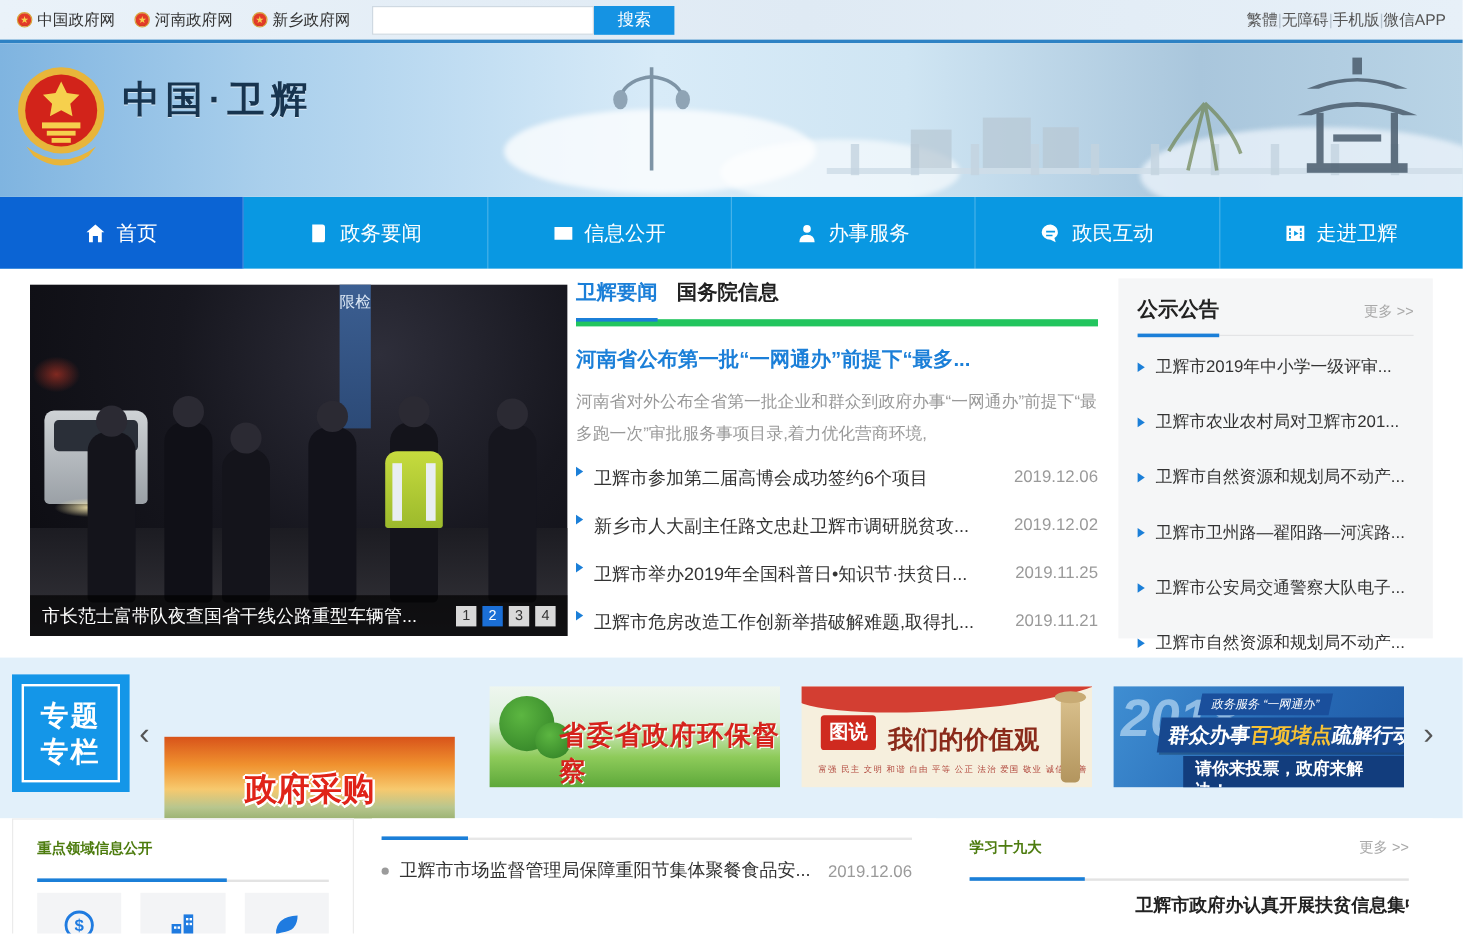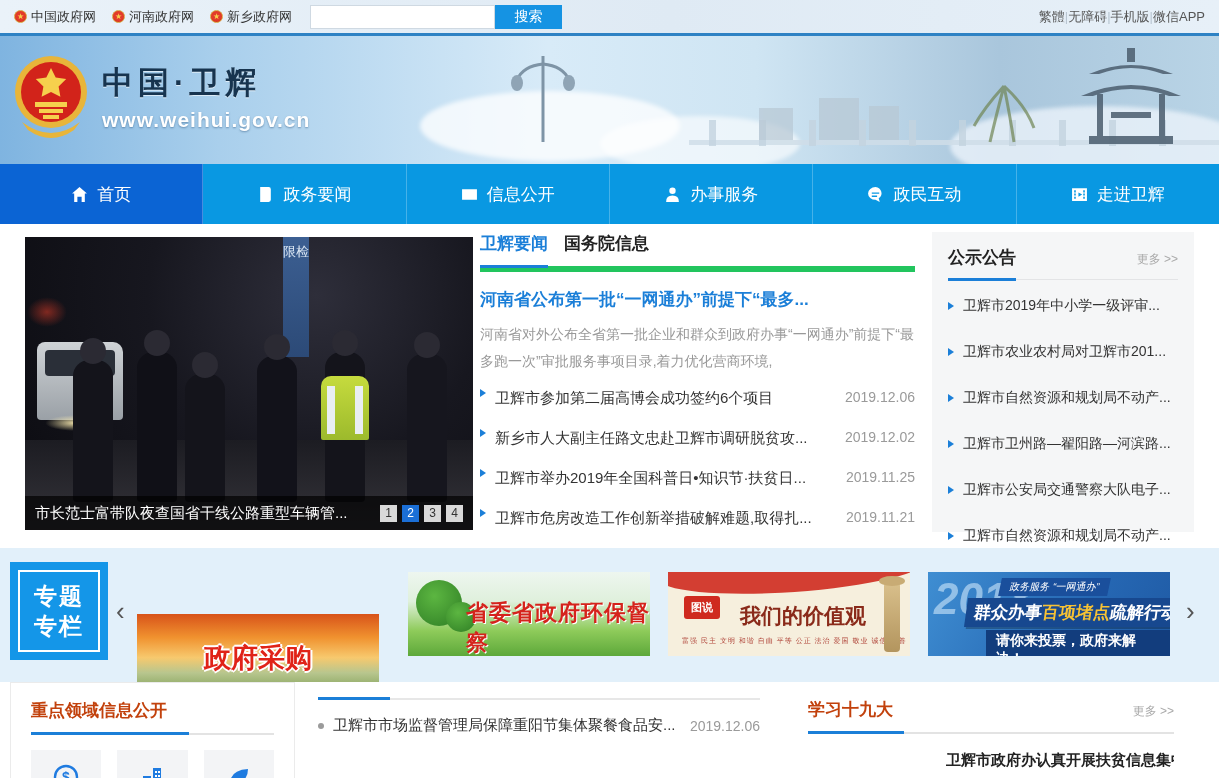--- a/index.html
+++ b/index.html
@@ -125,21 +125,21 @@
   .b1-text { position:absolute; left:0; right:0; top:26px; text-align:center; font-size:27px; font-weight:bold;
     color:#e02318; text-shadow:-2px 0 #fff,2px 0 #fff,0 -2px #fff,0 2px #fff,1px 1px #fff,-1px -1px #fff; }
   .b2 { left:408px; background:linear-gradient(180deg,#eef6ef 0%,#dff0dc 35%,#8ecb5a 70%,#5da83a 100%); }
   .b2-tree { position:absolute; border-radius:50%; background:radial-gradient(circle at 40% 35%,#5cb641,#2e7d24); }
   .t1 { left:8px; top:8px; width:46px; height:46px; } .t2 { left:38px; top:30px; width:30px; height:30px; }
   .b2-text { position:absolute; left:58px; top:26px; font-size:22px; font-weight:bold; color:#d5231c;
     text-shadow:1px 1px 0 #fff; letter-spacing:1px; }
   .b3 { left:668px; background:#f6efdd; }
   .b3-ribbon { position:absolute; left:-10px; top:-26px; width:270px; height:46px; background:#cf2a1f;
     border-radius:50%; transform:rotate(-4deg); opacity:.9; }
-  .b3-badge { position:absolute; left:16px; top:24px; background:#cf2a1f; color:#fff; font-size:11px;
+  .b3-badge { position:absolute; left:16px; top:24px; background:#cf2a1f; color:#fff; font-size:16px;
     font-weight:bold; padding:4px 7px; border-radius:3px; }
   .b3-title { position:absolute; left:72px; top:30px; font-size:21px; font-weight:bold; color:#8a2a1a; }
   .b3-values { position:absolute; left:14px; top:64px; font-size:7px; color:#b0453a; letter-spacing:1px;
     white-space:nowrap; }
   .b3-column { position:absolute; right:10px; top:10px; width:16px; height:70px;
     background:linear-gradient(#d9c08c,#b3955e); border-radius:4px; }
   .b3-column::before { content:""; position:absolute; left:-5px; top:-6px; width:26px; height:10px;
     background:#c8ab74; border-radius:50%; }
   .b4 { left:928px; background:linear-gradient(120deg,#3f8ed2 0%,#2668b4 60%,#1f5aa4 100%); }
   .b4-year { position:absolute; left:6px; top:2px; font-size:44px; font-weight:bold; font-style:italic;
@@ -154,21 +154,21 @@
     font-weight:bold; padding:2px 10px; }
 
   
   .bottom { position:relative; height:98px; background:#fff; }
   .bpanel { position:absolute; top:0; height:120px; background:#fff; border:1px solid #ebebeb;
     padding:16px 20px 0 20px; }
   .bp1 { left:10px; width:285px; }
   .bp2 { left:310px; width:470px; border:none; padding-left:8px; }
   .bp3 { left:800px; width:394px; border:none; padding-left:8px; }
   .sec-head { display:flex; align-items:baseline; position:relative; }
-  .sec-title { font-size:17px; font-weight:bold; color:#c2410c; padding-bottom:12px; }
+  .sec-title { font-size:12px; font-weight:bold; color:#4d7c0f; padding-bottom:12px; }
   .sec-underline { position:absolute; left:0; right:0; top:34px; height:2px; background:#e3e3e3; }
   .sec-underline .blue { position:absolute; left:0; top:-1px; height:3px; background:#1b7fd8; }
   .tiles { display:flex; gap:16px; margin-top:16px; }
   .tile { width:74px; height:60px; background:#f3f4f6; display:flex; align-items:flex-start;
     justify-content:center; padding-top:14px; cursor:pointer; }
   .tile svg { width:26px; height:26px; }
   .btabs { display:flex; gap:26px; }
   .btab { font-size:16px; font-weight:bold; color:#222; padding-bottom:11px; cursor:pointer; }
   .btab.active { color:#1b7fd8; }
   .btab-line { position:relative; height:2px; background:#e7e7e7; }
@@ -264,21 +264,20 @@
   <svg class="emblem" data-interactable="false" viewBox="0 0 74 92">
     <circle cx="37" cy="40" r="36" fill="#e8b53a"></circle>
     <circle cx="37" cy="40" r="30" fill="#d2231a"></circle>
     <path d="M37 16 l4.7 9.5 10.5 1.5 -7.6 7.4 1.8 10.4 -9.4 -4.9 -9.4 4.9 1.8 -10.4 -7.6 -7.4 10.5 -1.5 Z" fill="#f6d04d"></path>
     <rect x="21" y="50" width="32" height="5" fill="#f6d04d"></rect>
     <rect x="25" y="57" width="24" height="4" fill="#f6d04d"></rect>
     <rect x="29" y="63" width="16" height="4" fill="#f6d04d"></rect>
     <path d="M8 70 Q37 92 66 70 L60 78 Q37 94 14 78 Z" fill="#e8b53a"></path>
   </svg>
   <div class="site-title" data-interactable="false">中国·卫辉</div>
-  <div class="site-url" data-interactable="false">www.weihui.gov.cn</div>
 </div>
 
 <div class="nav" data-interactable="false">
   <div class="nav-item active" data-interactable="true">
     <svg data-interactable="false" viewBox="0 0 16 16">
         <path d="M8 1 L15 7 H13 V15 H10 V10 H6 V15 H3 V7 H1 Z"></path>
       </svg>
     <span data-interactable="false">首页</span>
   </div>
   <div class="nav-item" data-interactable="true">

